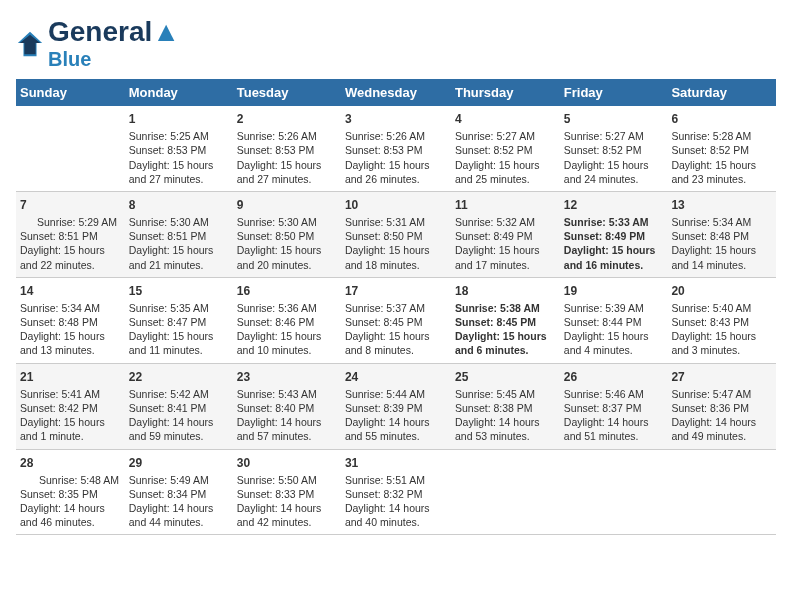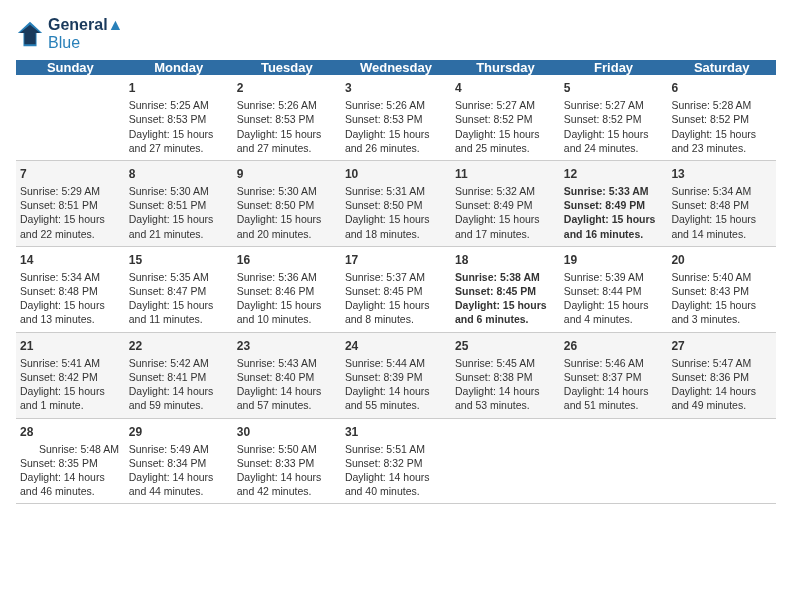--- a/index.html
+++ b/index.html
@@ -39,22 +39,22 @@
       color: #333;
     }
     table {
       width: 100%;
       border-collapse: collapse;
       font-size: 11px;
     }
     thead tr th {
       background-color: #2e6da4;
       color: #fff;
-      padding: 0 4px;
-      text-align: center;
+      padding: 6px 4px;
+      text-align: left;
       font-size: 13px;
       font-weight: bold;
     }
     tbody tr {
       border-bottom: 1px solid #ccc;
     }
     tbody tr:nth-child(even) {
       background-color: #f5f5f5;
     }
     td {
@@ -76,22 +76,22 @@
 </head>
 <body>
 
 <div class="header-section">
   <div class="logo">
     <svg class="logo-icon" viewBox="0 0 30 30">
       <polygon points="15,2 28,14 22,14 22,28 8,28 8,14 2,14" fill="#2980b9"></polygon>
       <polygon points="15,5 26,14 21,14 21,26 9,26 9,14 4,14" fill="#1a3a5c"></polygon>
     </svg>
     <div>
-      <div style="font-size:16px;font-weight:bold;color:#1a3a5c;">General<span style="color:#2980b9;">▲</span></div>
-      <div style="font-size:16px;font-weight:normal;color:#2980b9;">Blue</div>
+      <div style="font-size:28px;font-weight:bold;color:#1a3a5c;">General<span style="color:#2980b9;">▲</span></div>
+      <div style="font-size:20px;font-weight:bold;color:#2980b9;">Blue</div>
     </div>
   </div>
   <div class="title-section">
     <div class="main-title"></div>
     <div class="subtitle"></div>
   </div>
 </div>
 
 <table>
   <thead>
@@ -127,21 +127,21 @@
         <td><span class="day-number">5</span><span style="white-space: pre-line;">Sunrise: 5:27 AM
 Sunset: 8:52 PM
 Daylight: 15 hours
 and 24 minutes.</span></td>
         <td><span class="day-number">6</span><span style="white-space: pre-line;">Sunrise: 5:28 AM
 Sunset: 8:52 PM
 Daylight: 15 hours
 and 23 minutes.</span></td>
       </tr>
       <tr>
-        <td><span class="day-number">7</span><span style="white-space: pre-line;">Sunrise: 5:29 AM
+        <td><span class="day-number">7</span><span style="white-space: pre-line; margin-left: 17px;">Sunrise: 5:29 AM
 Sunset: 8:51 PM
 Daylight: 15 hours
 and 22 minutes.</span></td>
         <td><span class="day-number">8</span><span style="white-space: pre-line;">Sunrise: 5:30 AM
 Sunset: 8:51 PM
 Daylight: 15 hours
 and 21 minutes.</span></td>
         <td><span class="day-number">9</span><span style="white-space: pre-line;">Sunrise: 5:30 AM
 Sunset: 8:50 PM
 Daylight: 15 hours

